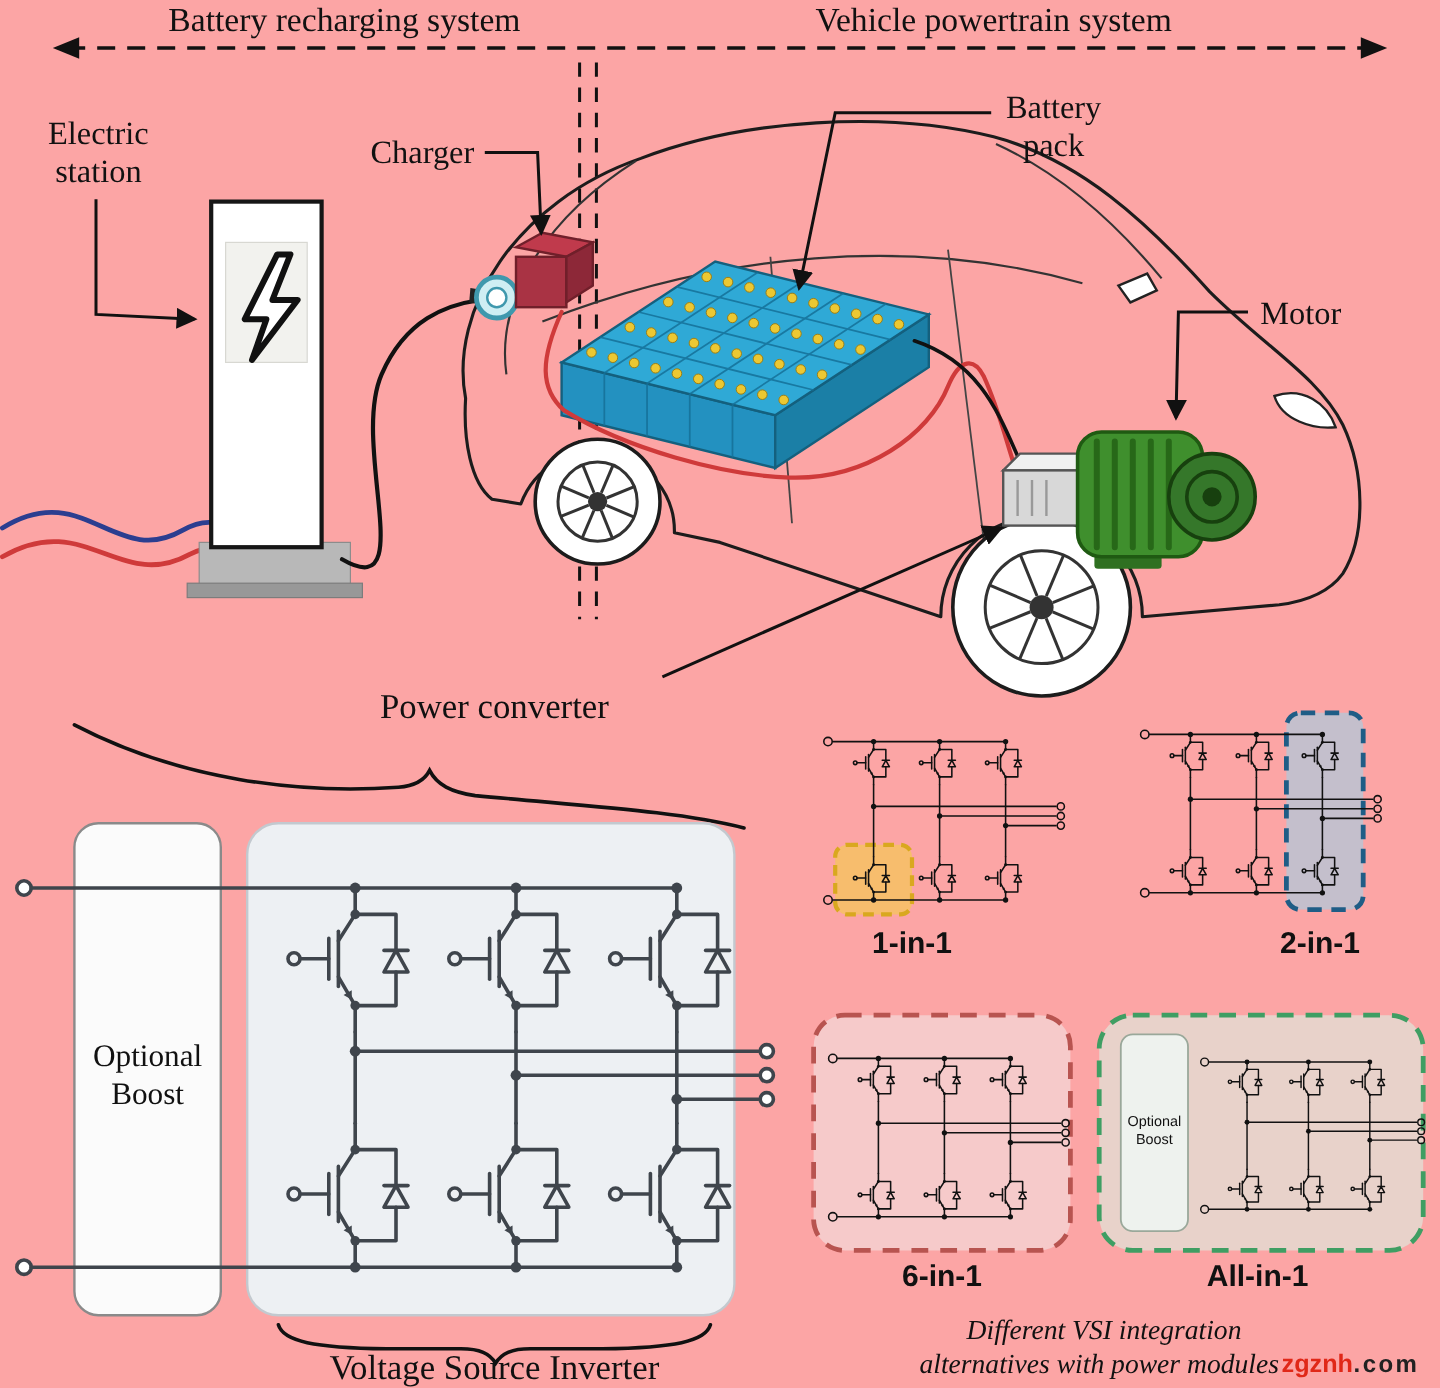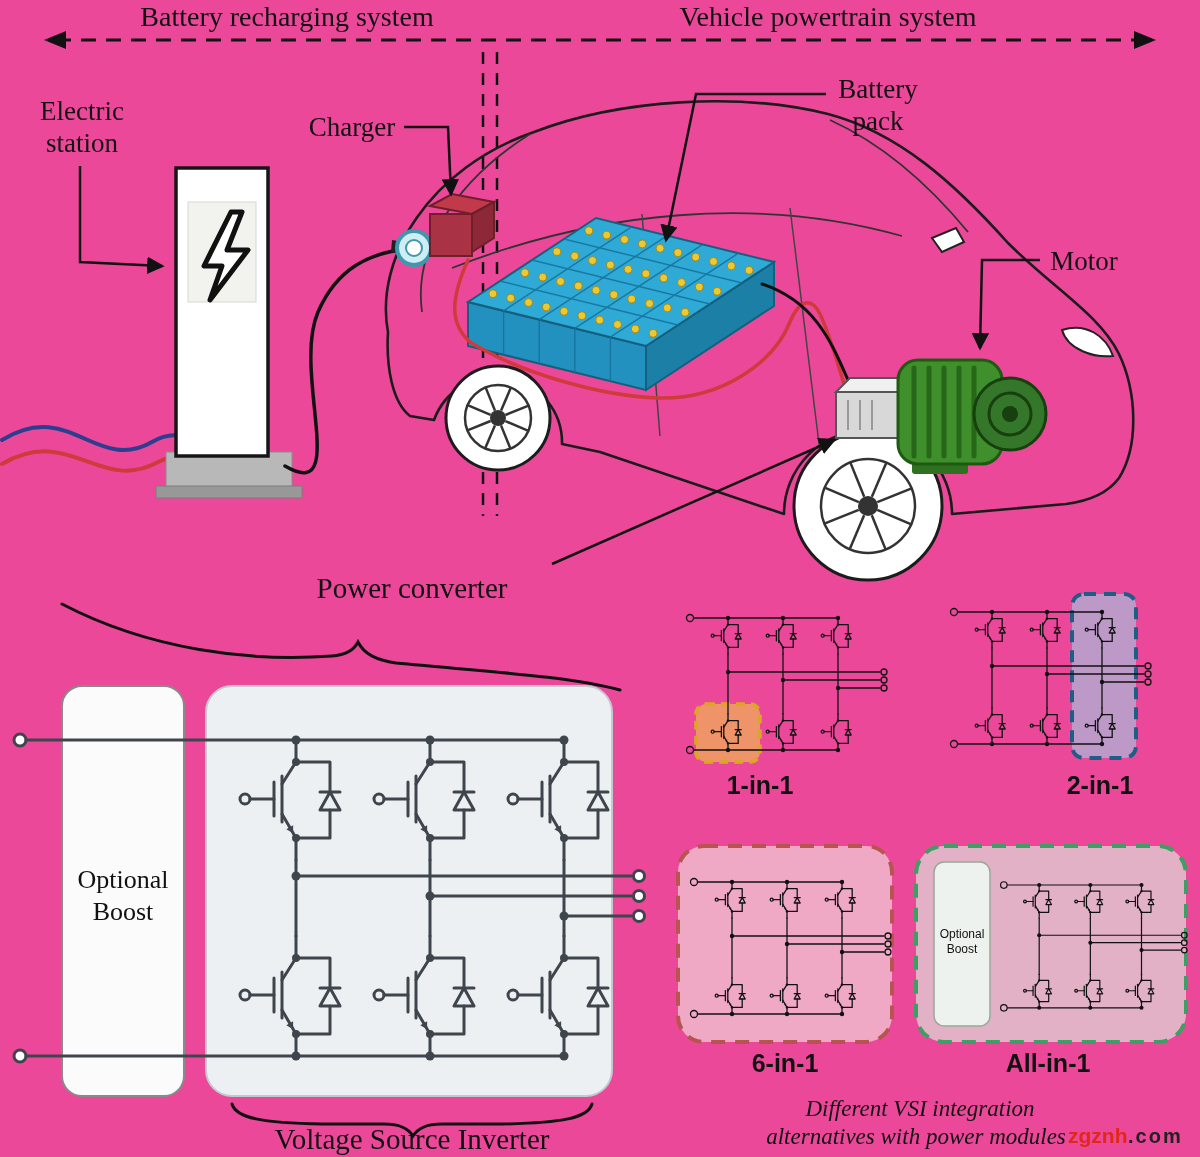--- a/index.html
+++ b/index.html
@@ -1,16 +1,16 @@
 <!DOCTYPE html>
 <html><head>
 <meta charset="utf-8">
 <style>
   html,body{margin:0;padding:0;background:#fff;}
-  .stage{position:relative;width:1200px;height:1157px;background:#ec4899;overflow:hidden;}
+  .stage{position:relative;width:1200px;height:1157px;background:#fca5a5;overflow:hidden;}
   svg{position:absolute;inset:0;}
   text{fill:#111;}
   .t-serif{font-family:"Liberation Serif","DejaVu Serif",serif;}
   .t-sans{font-family:"Liberation Sans","DejaVu Sans",sans-serif;}
   .sys{font-size:28px;}
   .callout{font-size:27px;}
   .big{font-size:29px;}
   .boost{font-size:26px;}
   .mod{font-size:25px;font-weight:bold;}
   .tinyboost{font-size:12px;}

